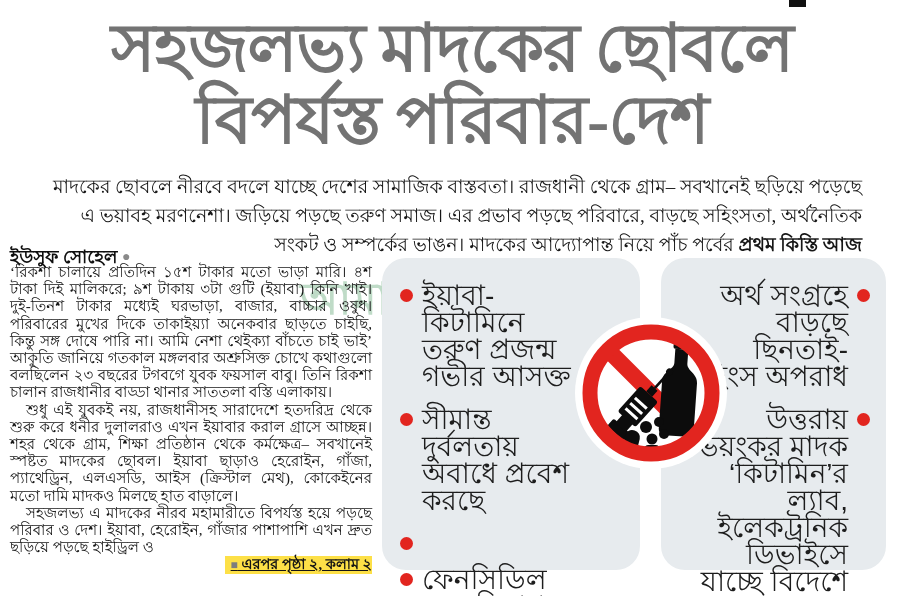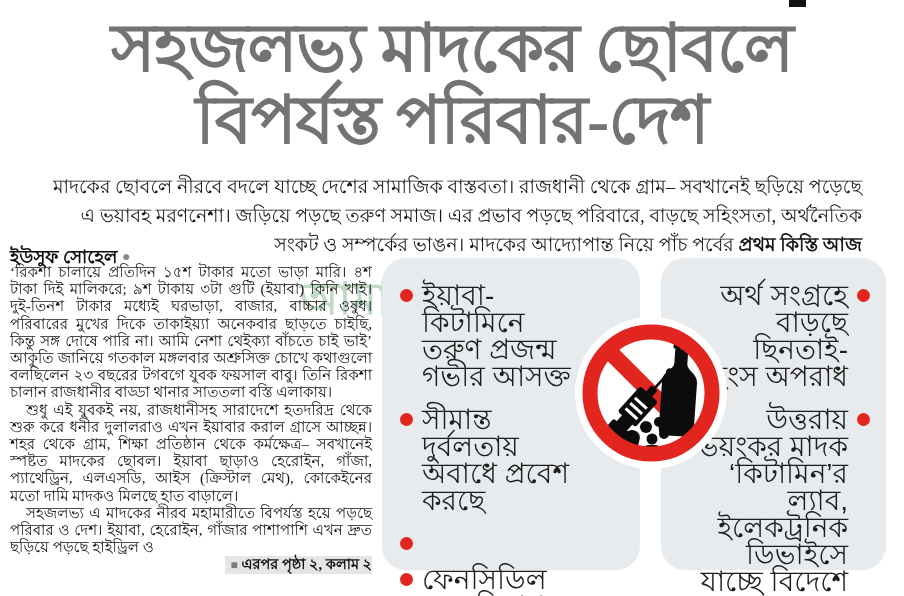--- a/index.html
+++ b/index.html
@@ -28,21 +28,21 @@
   .byline{position:absolute;left:10px;top:243px;font-size:18px;font-weight:bold;color:#0d0d0d;}
   .byline .byline-dot{color:#8a8a8a;font-size:14px;vertical-align:2px;}
 
   
   .bodycol{
     position:absolute;left:10px;top:264px;width:362px;height:316px;
     font-size:15px;line-height:17.2px;text-align:justify;color:#141414;
   }
   .bodycol p{margin:0;}
   .bodycol p.indent{text-indent:16px;}
-  .jumpline{position:absolute;right:0;bottom:6px;font-weight:bold;font-size:14.5px;background:#e5e5e5;padding-left:6px;}
+  .jumpline{position:absolute;right:0;bottom:6px;font-weight:bold;font-size:14.5px;background:#fde047;padding-left:6px;text-decoration:underline;}
   .jumpline .sq{color:#7d7d7d;font-size:12px;}
 
   
   .hlbox{
     position:absolute;top:258px;height:312px;background:#e7ebee;border-radius:24px;
     box-sizing:border-box;
   }
   .hlbox.left{left:382px;width:258px;padding:24px 16px 0 18px;}
   .hlbox.right{left:661px;width:225px;padding:24px 16px 0 16px;}
   .bullet{display:flex;gap:9px;margin-bottom:16px;

